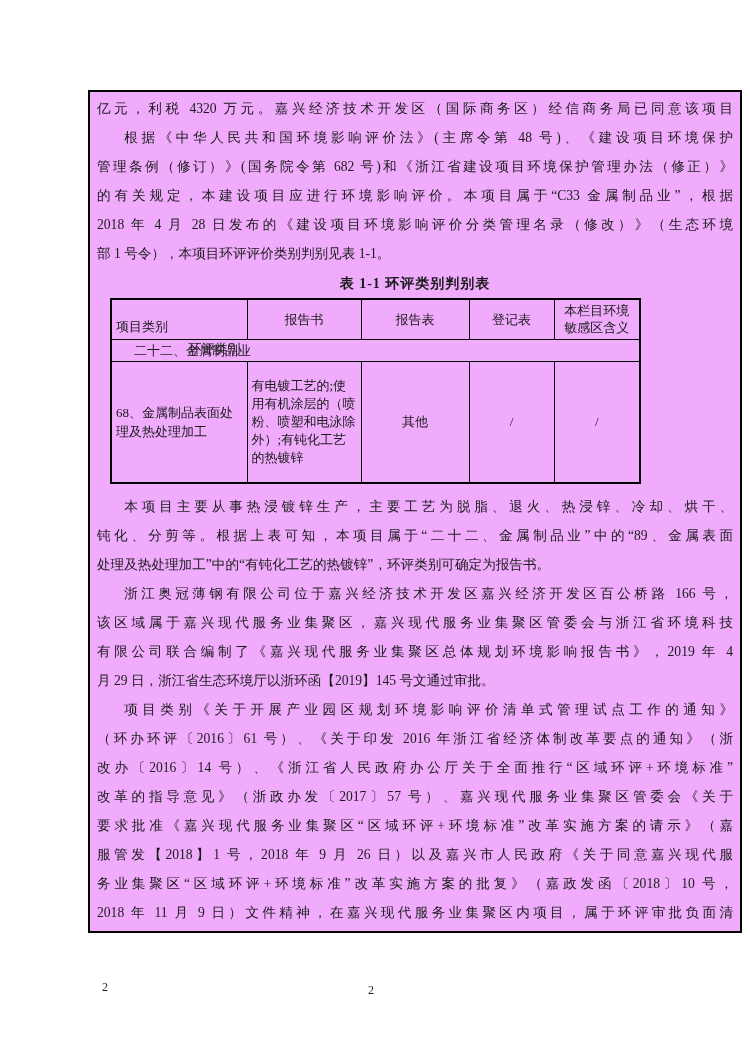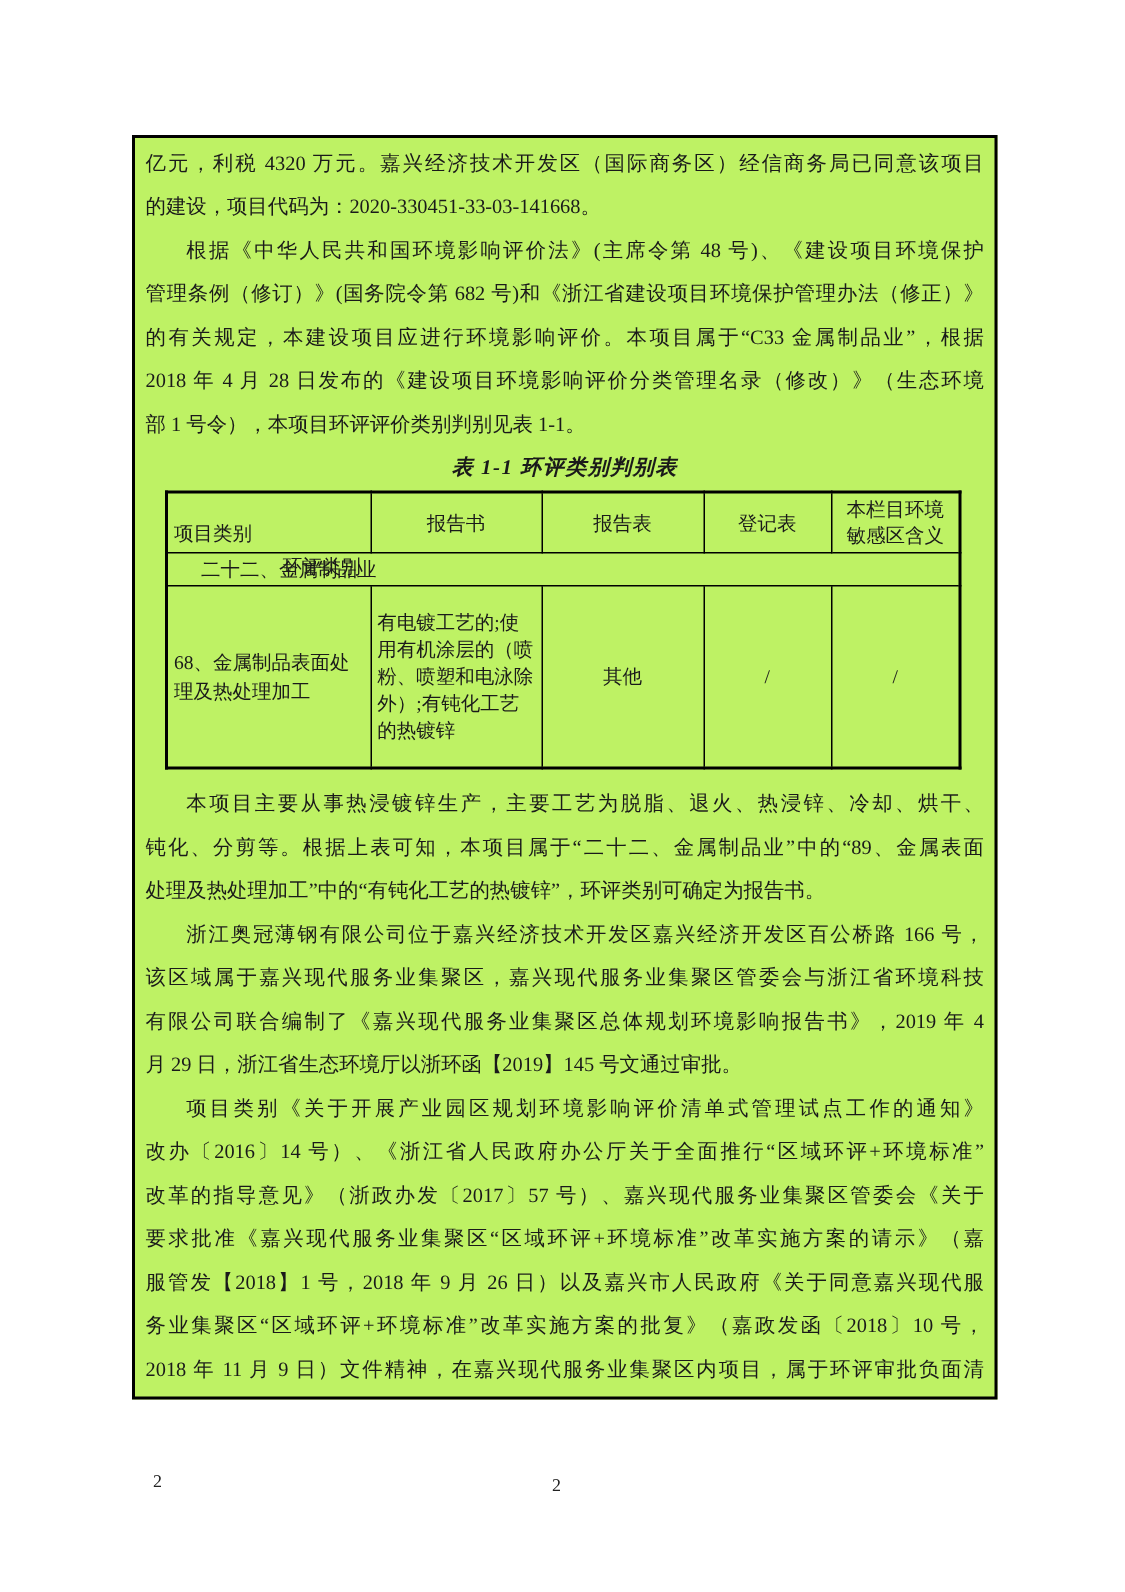--- a/index.html
+++ b/index.html
@@ -1,25 +1,25 @@
 <!DOCTYPE html>
 <html><head>
 <meta charset="utf-8">
 <style>
   html,body{margin:0;padding:0;background:#ffffff;}
   .page{position:relative;width:750px;height:1061px;background:#ffffff;
         font-family:"Liberation Serif","DejaVu Serif",serif;color:#1a1a1a;overflow:hidden;}
-  .frame{position:absolute;left:88px;top:90px;width:577px;height:843px;
-         border:2px solid #000;box-sizing:border-box;padding:2px 7px 0 7px;background:#bef264;}
+  .frame{position:absolute;left:88px;top:90px;width:654px;height:843px;
+         border:2px solid #000;box-sizing:border-box;padding:2px 7px 0 7px;background:#f0abfc;}
   .line{height:29px;line-height:29px;font-size:13.6px;text-align:justify;overflow:hidden;
         white-space:normal;}
   .line.fill{text-align-last:justify;}
   .line.ind{text-indent:2em;}
   .table-title{margin-top:6px;height:20px;line-height:20px;text-align:center;
-               font-weight:bold;font-size:14px;letter-spacing:1px;font-style:italic;}
+               font-weight:bold;font-size:14px;letter-spacing:1px;}
   table.eia{border-collapse:collapse;margin:4px 0 0 13px;table-layout:fixed;width:529px;
             font-size:13px;border:2px solid #000;}
   table.eia td{border:1px solid #000;box-sizing:border-box;}
   tr.hdr td{height:40px;text-align:center;vertical-align:middle;line-height:17px;padding:0 4px;}
   td.corner{position:relative;}
   .corner-tr{position:absolute;top:6px;right:6px;margin-top:34px;}
   .corner-bl{position:absolute;bottom:4px;left:4px;}
   tr.sect td{height:21px;line-height:21px;text-align:left;padding:0 22px;}
   tr.datarow td{vertical-align:middle;}
   td.cat{text-align:left;padding:21px 4px;line-height:19px;}
@@ -31,21 +31,20 @@
   .p-center{left:368px;top:983px;}
 </style>
 </head>
 <body>
 
 <div class="page">
   <div class="frame">
 
     <div id="before">
         <div class="line fill">亿元，利税 4320 万元。嘉兴经济技术开发区（国际商务区）经信商务局已同意该项目</div>
-        <div class="line">的建设，项目代码为：2020-330451-33-03-141668。</div>
         <div class="line ind fill">根据《中华人民共和国环境影响评价法》(主席令第 48 号)、《建设项目环境保护</div>
         <div class="line fill">管理条例（修订）》(国务院令第 682 号)和《浙江省建设项目环境保护管理办法（修正）》</div>
         <div class="line fill">的有关规定，本建设项目应进行环境影响评价。本项目属于“C33 金属制品业”，根据</div>
         <div class="line fill">2018 年 4 月 28 日发布的《建设项目环境影响评价分类管理名录（修改）》（生态环境</div>
         <div class="line">部 1 号令），本项目环评评价类别判别见表 1-1。</div>
       </div>
 
     <div class="table-title">表 1-1  环评类别判别表</div>
 
     <table class="eia">
@@ -82,20 +81,21 @@
 
     <div id="after">
         <div class="line ind fill">本项目主要从事热浸镀锌生产，主要工艺为脱脂、退火、热浸锌、冷却、烘干、</div>
         <div class="line fill">钝化、分剪等。根据上表可知，本项目属于“二十二、金属制品业”中的“89、金属表面</div>
         <div class="line">处理及热处理加工”中的“有钝化工艺的热镀锌”，环评类别可确定为报告书。</div>
         <div class="line ind fill">浙江奥冠薄钢有限公司位于嘉兴经济技术开发区嘉兴经济开发区百公桥路 166 号，</div>
         <div class="line fill">该区域属于嘉兴现代服务业集聚区，嘉兴现代服务业集聚区管委会与浙江省环境科技</div>
         <div class="line fill">有限公司联合编制了《嘉兴现代服务业集聚区总体规划环境影响报告书》，2019 年 4</div>
         <div class="line">月 29 日，浙江省生态环境厅以浙环函【2019】145 号文通过审批。</div>
         <div class="line ind fill">项目类别《关于开展产业园区规划环境影响评价清单式管理试点工作的通知》</div>
+        <div class="line fill">（环办环评〔2016〕61 号）、《关于印发 2016 年浙江省经济体制改革要点的通知》（浙</div>
         <div class="line fill">改办〔2016〕14 号）、《浙江省人民政府办公厅关于全面推行“区域环评+环境标准”</div>
         <div class="line fill">改革的指导意见》（浙政办发〔2017〕57 号）、嘉兴现代服务业集聚区管委会《关于</div>
         <div class="line fill">要求批准《嘉兴现代服务业集聚区“区域环评+环境标准”改革实施方案的请示》（嘉</div>
         <div class="line fill">服管发【2018】1 号，2018 年 9 月 26 日）以及嘉兴市人民政府《关于同意嘉兴现代服</div>
         <div class="line fill">务业集聚区“区域环评+环境标准”改革实施方案的批复》（嘉政发函〔2018〕10 号，</div>
         <div class="line fill">2018 年 11 月 9 日）文件精神，在嘉兴现代服务业集聚区内项目，属于环评审批负面清</div>
       </div>
   </div>
 
   <div class="pnum p-left">2</div>

